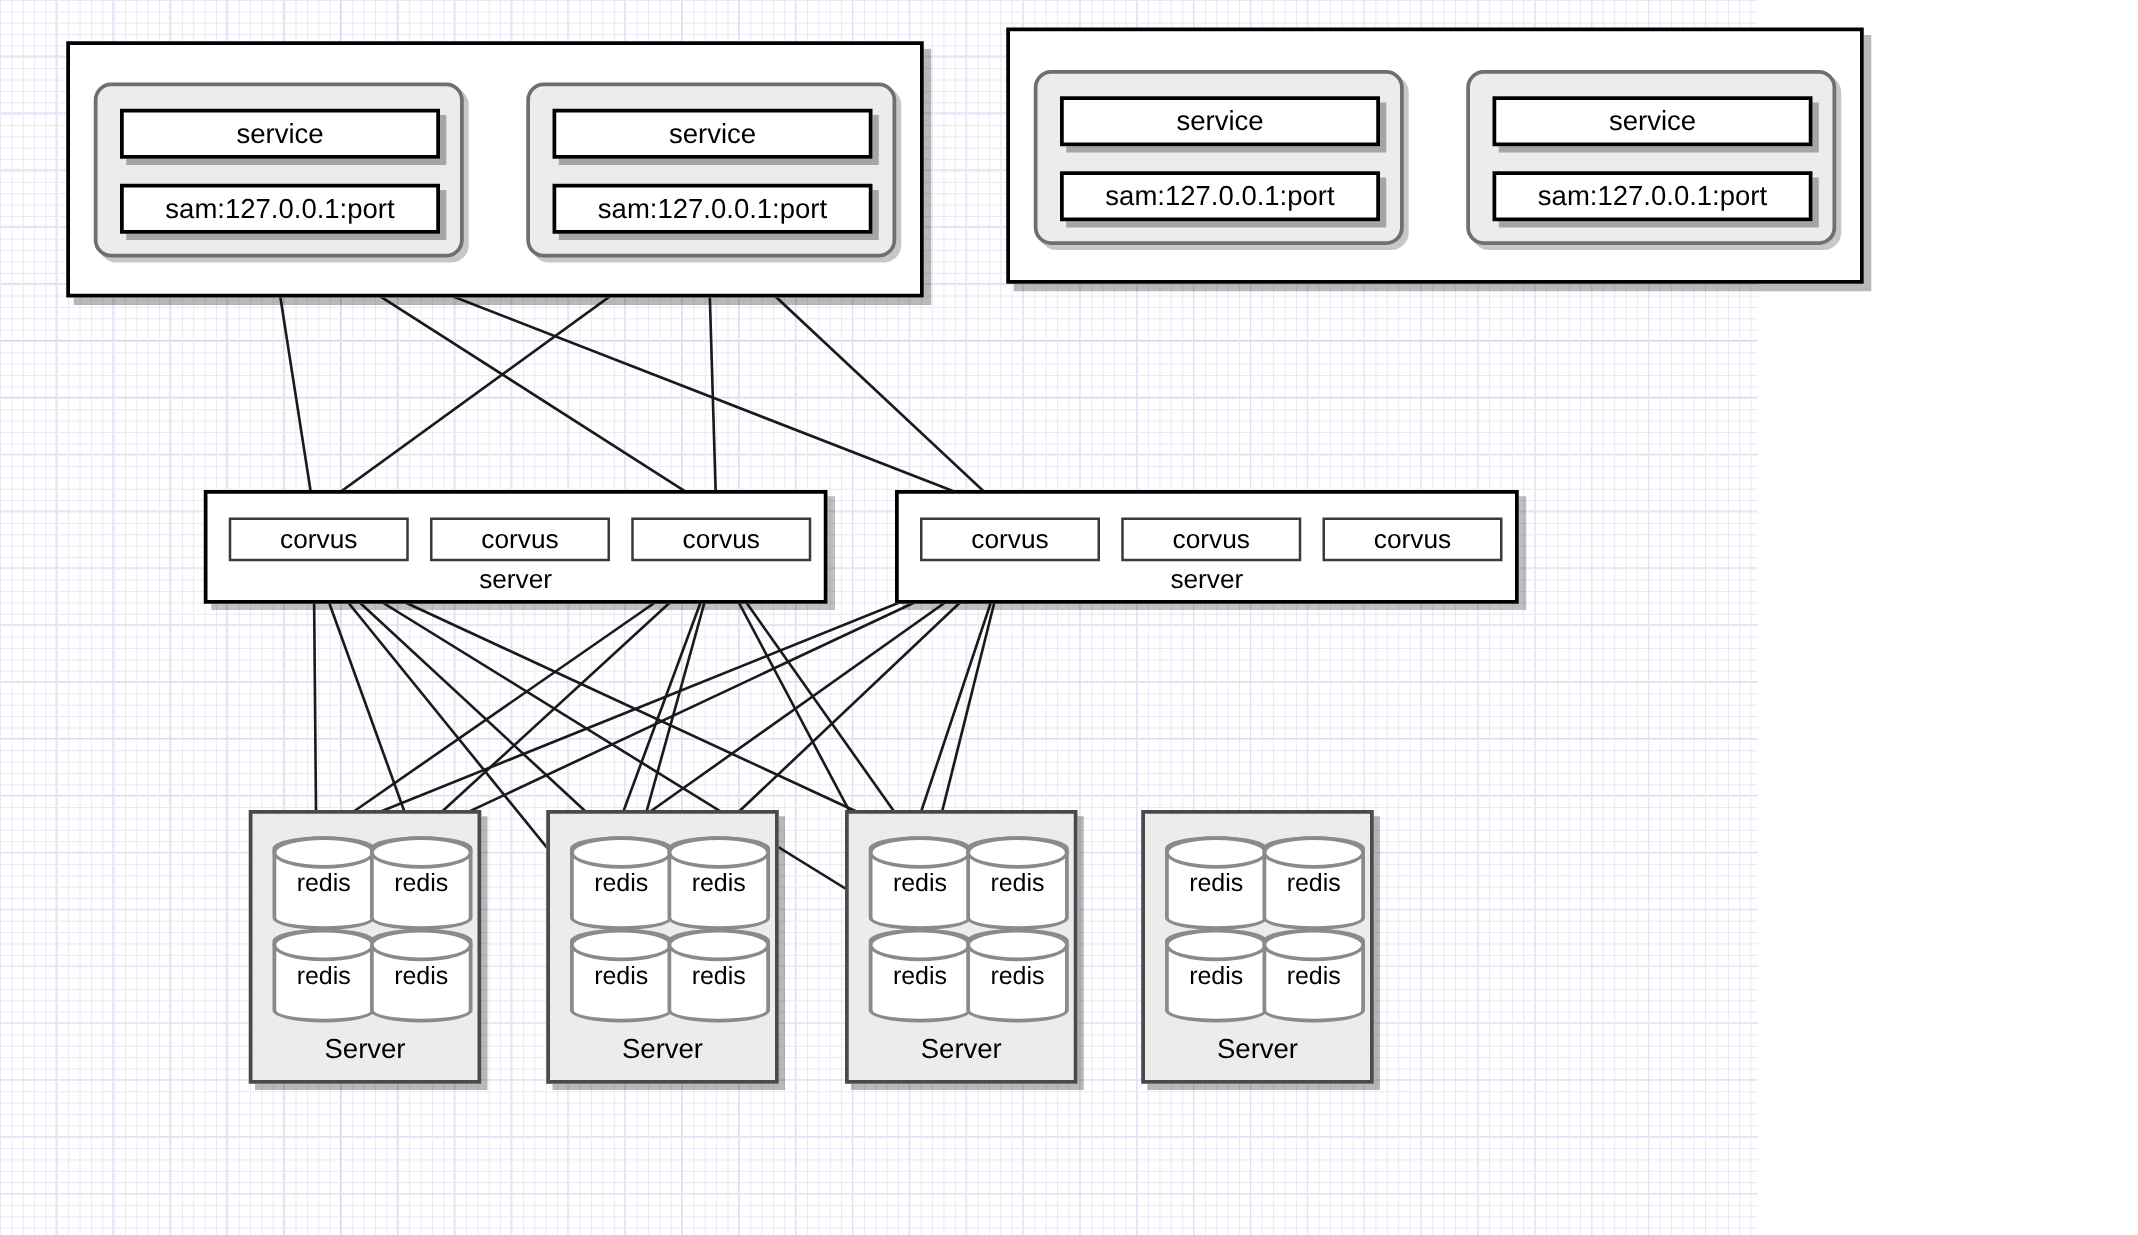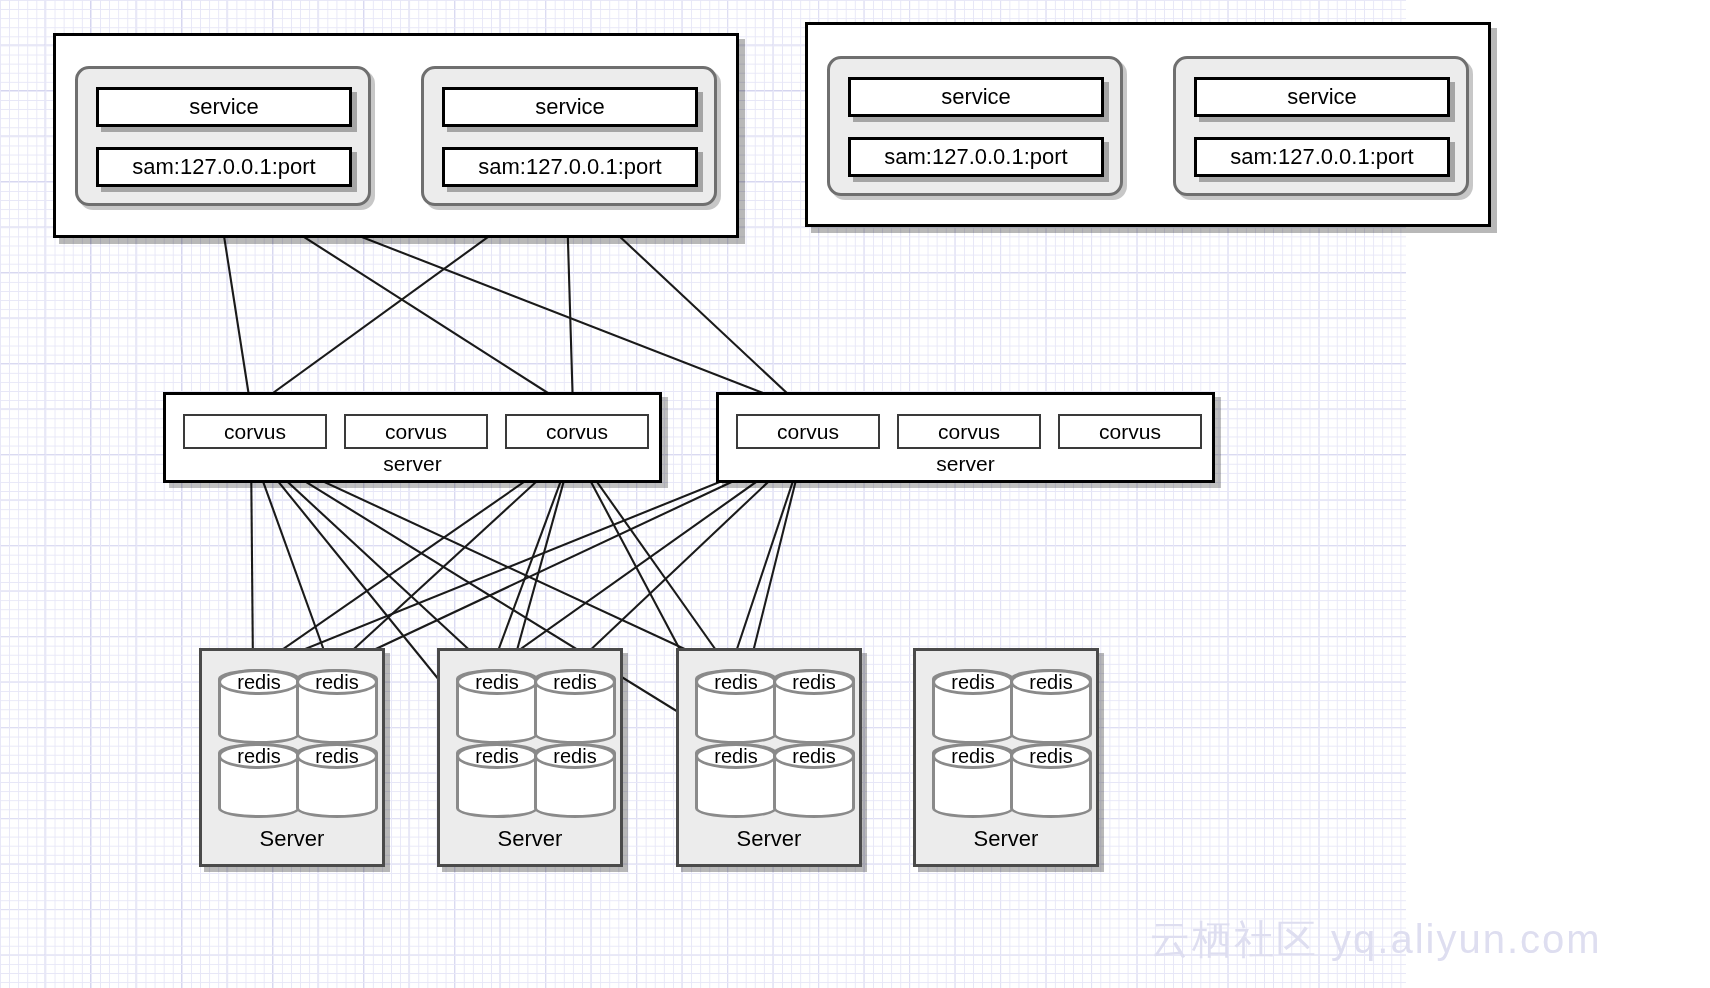--- a/index.html
+++ b/index.html
@@ -79,21 +79,21 @@
   .rserver-label{
     position:absolute;left:0;right:0;text-align:center;color:#000;
   }
 
   
   .cyl{
     position:absolute;
     background:#ffffff;
     border:3px solid #8a8a8a;
     border-radius:50% / 13%;
-    display:flex;align-items:flex-start;justify-content:center;
+    display:flex;align-items:center;justify-content:center;
     color:#000;
   }
   .cyl .cap{
     position:absolute;left:-3px;right:-3px;top:-3px;height:26px;
     border:3px solid #8a8a8a;
     border-radius:50%;
     background:#ffffff;
     box-sizing:border-box;
   }
   .cyl .txt{position:relative;z-index:2;line-height:1;}
@@ -301,17 +301,14 @@
     </div>
     <div class="cyl" style="left:94px;top:92px;width:76px;height:69px;font-size:20px;">
       <div class="cap"></div>
       <span class="txt">redis</span>
     </div>
     <div class="rserver-label" style="top:175px;font-size:22px;">
       <span>Server</span>
     </div>
   </div>
 
-  <div class="wm" style="left:1150px;top:912px;font-size:40px;letter-spacing:2px;">
-    <span>云栖社区 yq.aliyun.com</span>
-  </div>
 
 </div>
 
 </body></html>

